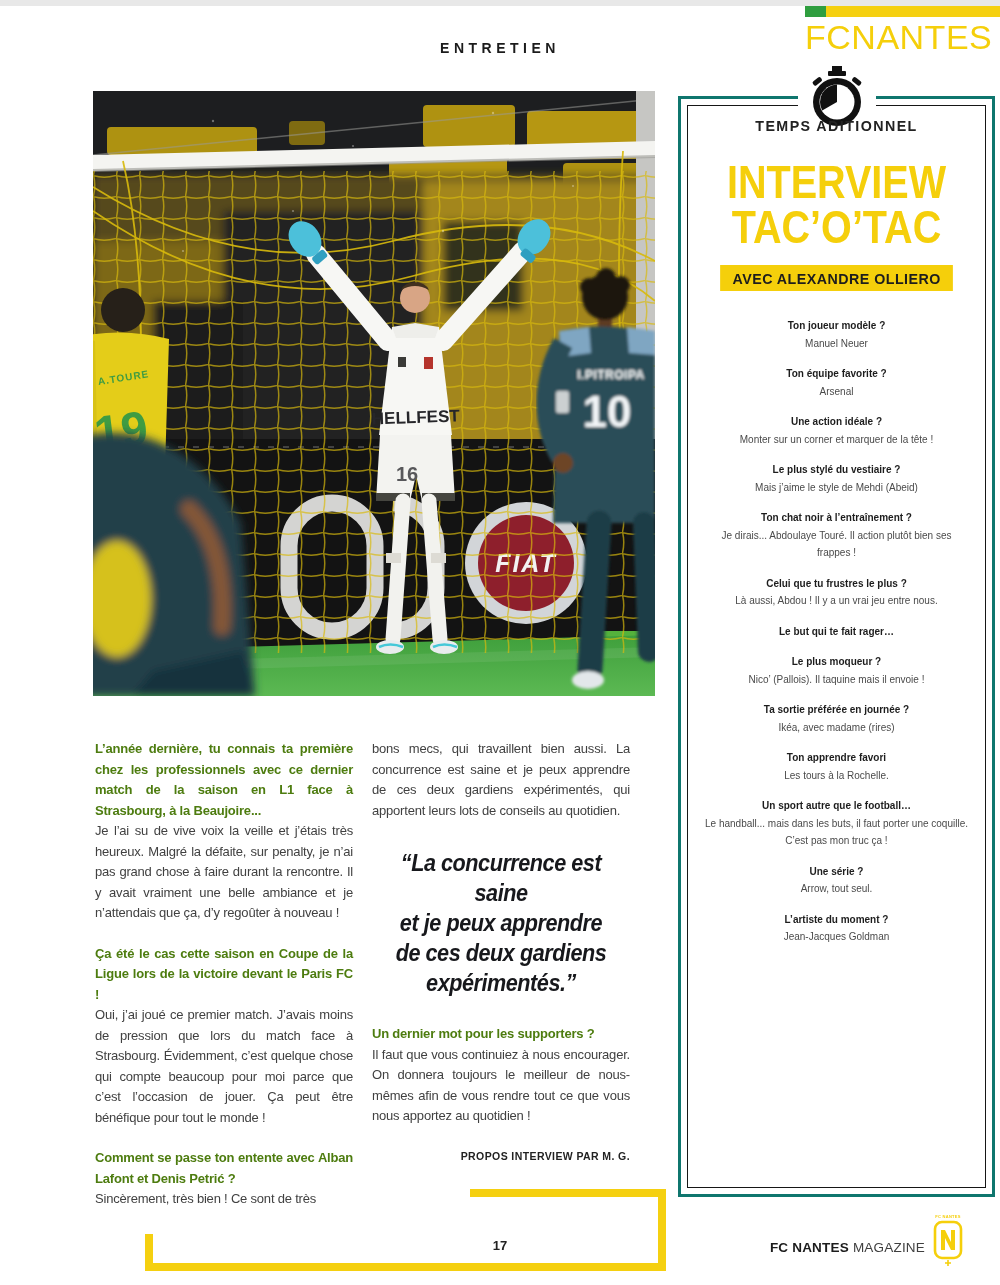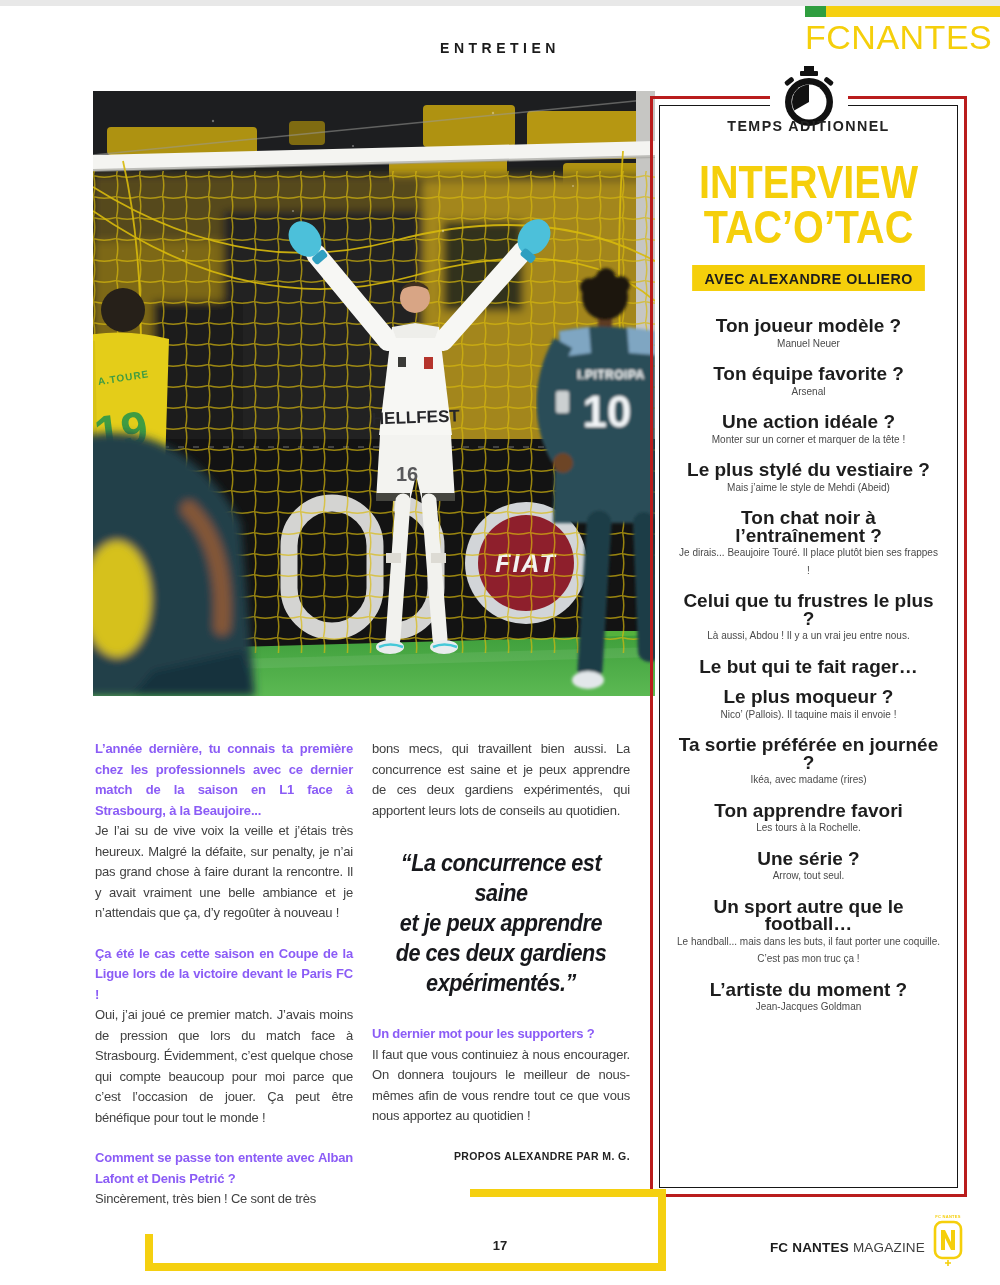--- a/index.html
+++ b/index.html
@@ -21,35 +21,35 @@
     letter-spacing:0.5px;line-height:1;
   }
   
   .photo{position:absolute;left:93px;top:85px;width:562px;height:605px;overflow:hidden;background:#1a1b1d;}
   
   .col{position:absolute;top:733px;width:258px;font-size:13px;line-height:20.5px;
        color:#414141;text-align:justify;letter-spacing:-0.2px;}
   .col-left{left:95px;}
   .col-right{left:372px;}
   .col p{margin:0;}
-  .col p.q{color:#8b5cf6;font-weight:bold;}
+  .col p.q{color:#4d7c0f;font-weight:bold;}
   .col p.q:not(:first-child){margin-top:20px;}
   .pull-quote{
     margin:27px 0 26px;text-align:center;font-weight:bold;font-style:italic;
     font-size:24px;line-height:30px;color:#17181c;letter-spacing:-0.5px;
     transform:scaleX(0.9);transform-origin:center;
   }
   .col p.byline{
     margin-top:22px;text-align:right;font-size:10.5px;font-weight:bold;
     letter-spacing:0.4px;color:#222;line-height:14px;
   }
   
   .sidebar{
-    position:absolute;left:650px;top:90px;width:317px;height:1101px;
-    border:3px solid #b91c1c;box-sizing:border-box;padding-top:16px;
+    position:absolute;left:678px;top:90px;width:317px;height:1101px;
+    border:3px solid #0f766e;box-sizing:border-box;padding-top:16px;
   }
   .sidebar::before{
     content:"";position:absolute;inset:6px;border:1.5px solid #161616;pointer-events:none;
   }
   .stopwatch{
     position:absolute;top:-34px;left:50%;transform:translateX(-50%);
     background:#fff;padding:0 10px;line-height:0;
   }
   .kicker{
     text-align:center;font-size:15px;font-weight:bold;letter-spacing:1.5px;
@@ -59,21 +59,21 @@
     margin-top:26px;text-align:center;font-weight:bold;font-size:46px;
     line-height:0.98;color:#F5CF0B;transform:scaleX(0.86);transform-origin:center;
   }
   .badge{
     display:table;margin:15px auto 0;background:#F5CF0B;color:#1d1d1d;
     font-weight:bold;font-size:15px;padding:5px 13px 4px;letter-spacing:0.5px;
     transform:scaleX(0.95);
   }
   .qa{margin-top:26px;padding:0 24px;text-align:center;}
   .qa-item{margin-bottom:13px;}
-  .qa-q{font-weight:bold;font-size:19px;line-height:17.5px;color:#1d1d1d;}
+  .qa-q{font-weight:bold;font-size:10px;line-height:17.5px;color:#1d1d1d;}
   .qa-a{font-size:10px;line-height:17.5px;color:#4a4a4a;}
   
   .yframe{position:absolute;background:#F5D010;}
   .yf-top{left:470px;top:1183px;width:196px;height:8px;}
   .yf-right{left:658px;top:1183px;width:8px;height:82px;}
   .yf-bottom{left:145px;top:1257px;width:521px;height:8px;}
   .yf-left{left:145px;top:1228px;width:8px;height:37px;}
   .page-number{
     position:absolute;left:450px;top:1232px;width:100px;text-align:center;
     font-size:13px;font-weight:bold;color:#222;
@@ -257,21 +257,21 @@
   <div class="col col-right" id="col-right">
       <p class="a">bons mecs, qui travaillent bien aussi. La concurrence est saine et je peux apprendre de ces deux gardiens expérimentés, qui apportent leurs lots de conseils au quotidien.</p>
       <div class="pull-quote">
         <div>“La concurrence est saine</div>
         <div>et je peux apprendre</div>
         <div>de ces deux gardiens</div>
         <div>expérimentés.”</div>
       </div>
       <p class="q">Un dernier mot pour les supporters ?</p>
       <p class="a">Il faut que vous continuiez à nous encourager. On donnera toujours le meilleur de nous-mêmes afin de vous rendre tout ce que vous nous apportez au quotidien !</p>
-      <p class="byline">PROPOS ALEXANDRE PAR M. G.</p>
+      <p class="byline">PROPOS INTERVIEW PAR M. G.</p>
     </div>
 
   <aside class="sidebar">
     <div class="stopwatch">
       <svg width="58" height="64" viewBox="0 0 58 64">
         <rect x="24" y="1" width="10" height="6" fill="#111"></rect>
         <rect x="20" y="6" width="18" height="5" rx="1" fill="#111"></rect>
         <rect x="4" y="14" width="10" height="5" rx="2" fill="#111" transform="rotate(-38 9 16)"></rect>
         <rect x="44" y="14" width="10" height="5" rx="2" fill="#111" transform="rotate(38 49 16)"></rect>
         <circle cx="29" cy="37" r="24" fill="#111"></circle>
@@ -297,21 +297,21 @@
         <div class="qa-item">
           <div class="qa-q">Une action idéale ?</div>
           <div class="qa-a">Monter sur un corner et marquer de la tête !</div>
         </div>
         <div class="qa-item">
           <div class="qa-q">Le plus stylé du vestiaire ?</div>
           <div class="qa-a">Mais j’aime le style de Mehdi (Abeid)</div>
         </div>
         <div class="qa-item">
           <div class="qa-q">Ton chat noir à l’entraînement ?</div>
-          <div class="qa-a">Je dirais... Beaujoire Touré. Il place plutôt bien ses frappes !</div>
+          <div class="qa-a">Je dirais... Abdoulaye Touré. Il action plutôt bien ses frappes !</div>
         </div>
         <div class="qa-item">
           <div class="qa-q">Celui que tu frustres le plus ?</div>
           <div class="qa-a">Là aussi, Abdou ! Il y a un vrai jeu entre nous.</div>
         </div>
         <div class="qa-item">
           <div class="qa-q">Le but qui te fait rager…</div>
         </div>
         <div class="qa-item">
           <div class="qa-q">Le plus moqueur ?</div>
@@ -319,26 +319,26 @@
         </div>
         <div class="qa-item">
           <div class="qa-q">Ta sortie préférée en journée ?</div>
           <div class="qa-a">Ikéa, avec madame (rires)</div>
         </div>
         <div class="qa-item">
           <div class="qa-q">Ton apprendre favori</div>
           <div class="qa-a">Les tours à la Rochelle.</div>
         </div>
         <div class="qa-item">
+          <div class="qa-q">Un sport autre que le football…</div>
+          <div class="qa-a">Le handball... mais dans les buts, il faut porter une coquille. C’est pas mon truc ça !</div>
+        </div>
+        <div class="qa-item">
           <div class="qa-q">Une série ?</div>
           <div class="qa-a">Arrow, tout seul.</div>
-        </div>
-        <div class="qa-item">
-          <div class="qa-q">Un sport autre que le football…</div>
-          <div class="qa-a">Le handball... mais dans les buts, il faut porter une coquille. C’est pas mon truc ça !</div>
         </div>
         <div class="qa-item">
           <div class="qa-q">L’artiste du moment ?</div>
           <div class="qa-a">Jean-Jacques Goldman</div>
         </div>
       </div>
   </aside>
 
   <div class="yframe yf-top"></div>
   <div class="yframe yf-right"></div>

